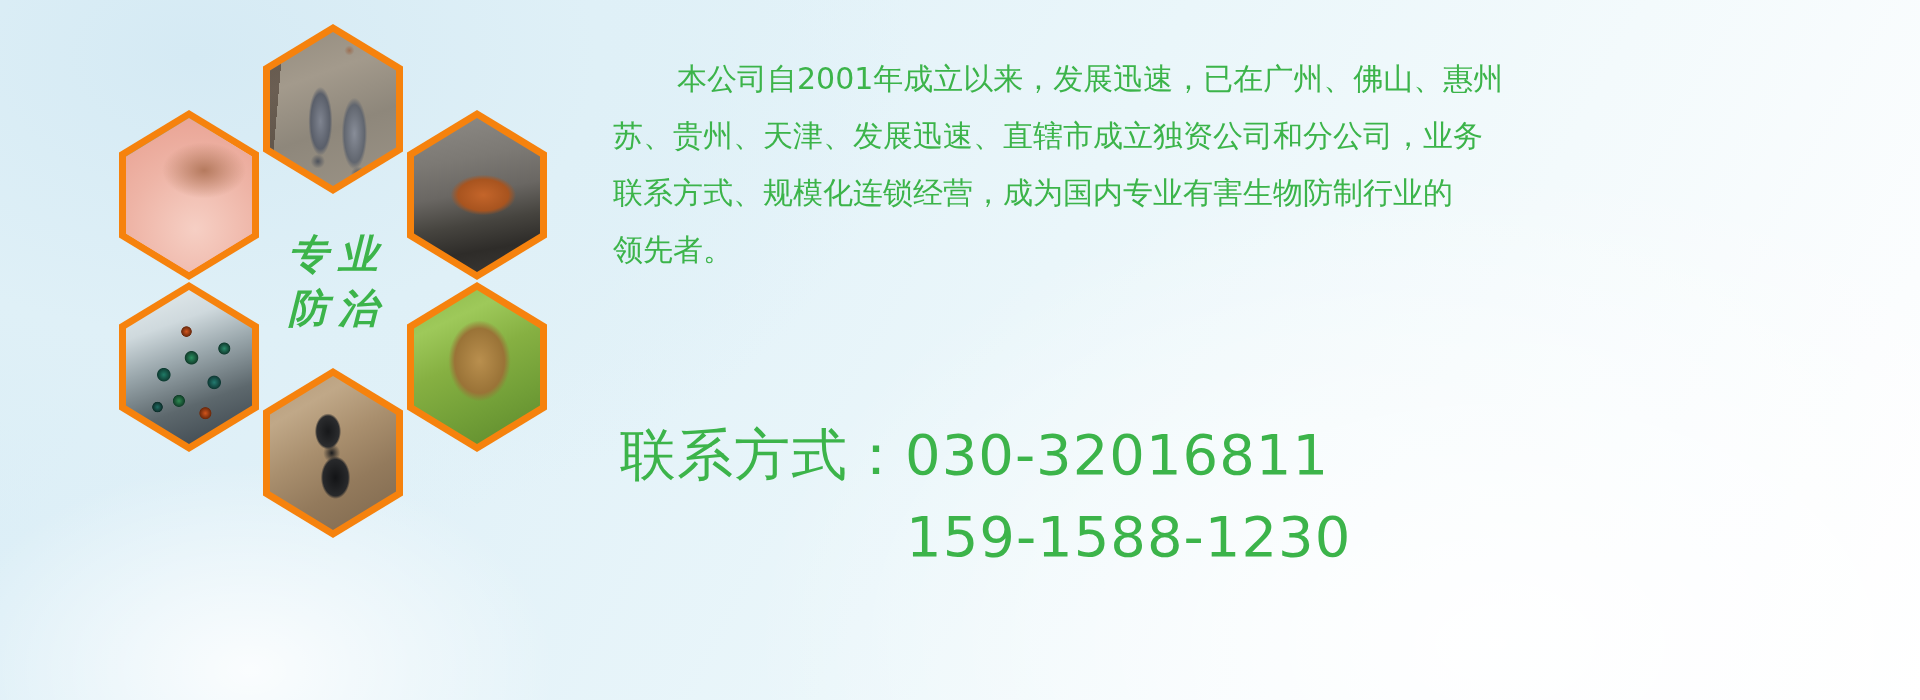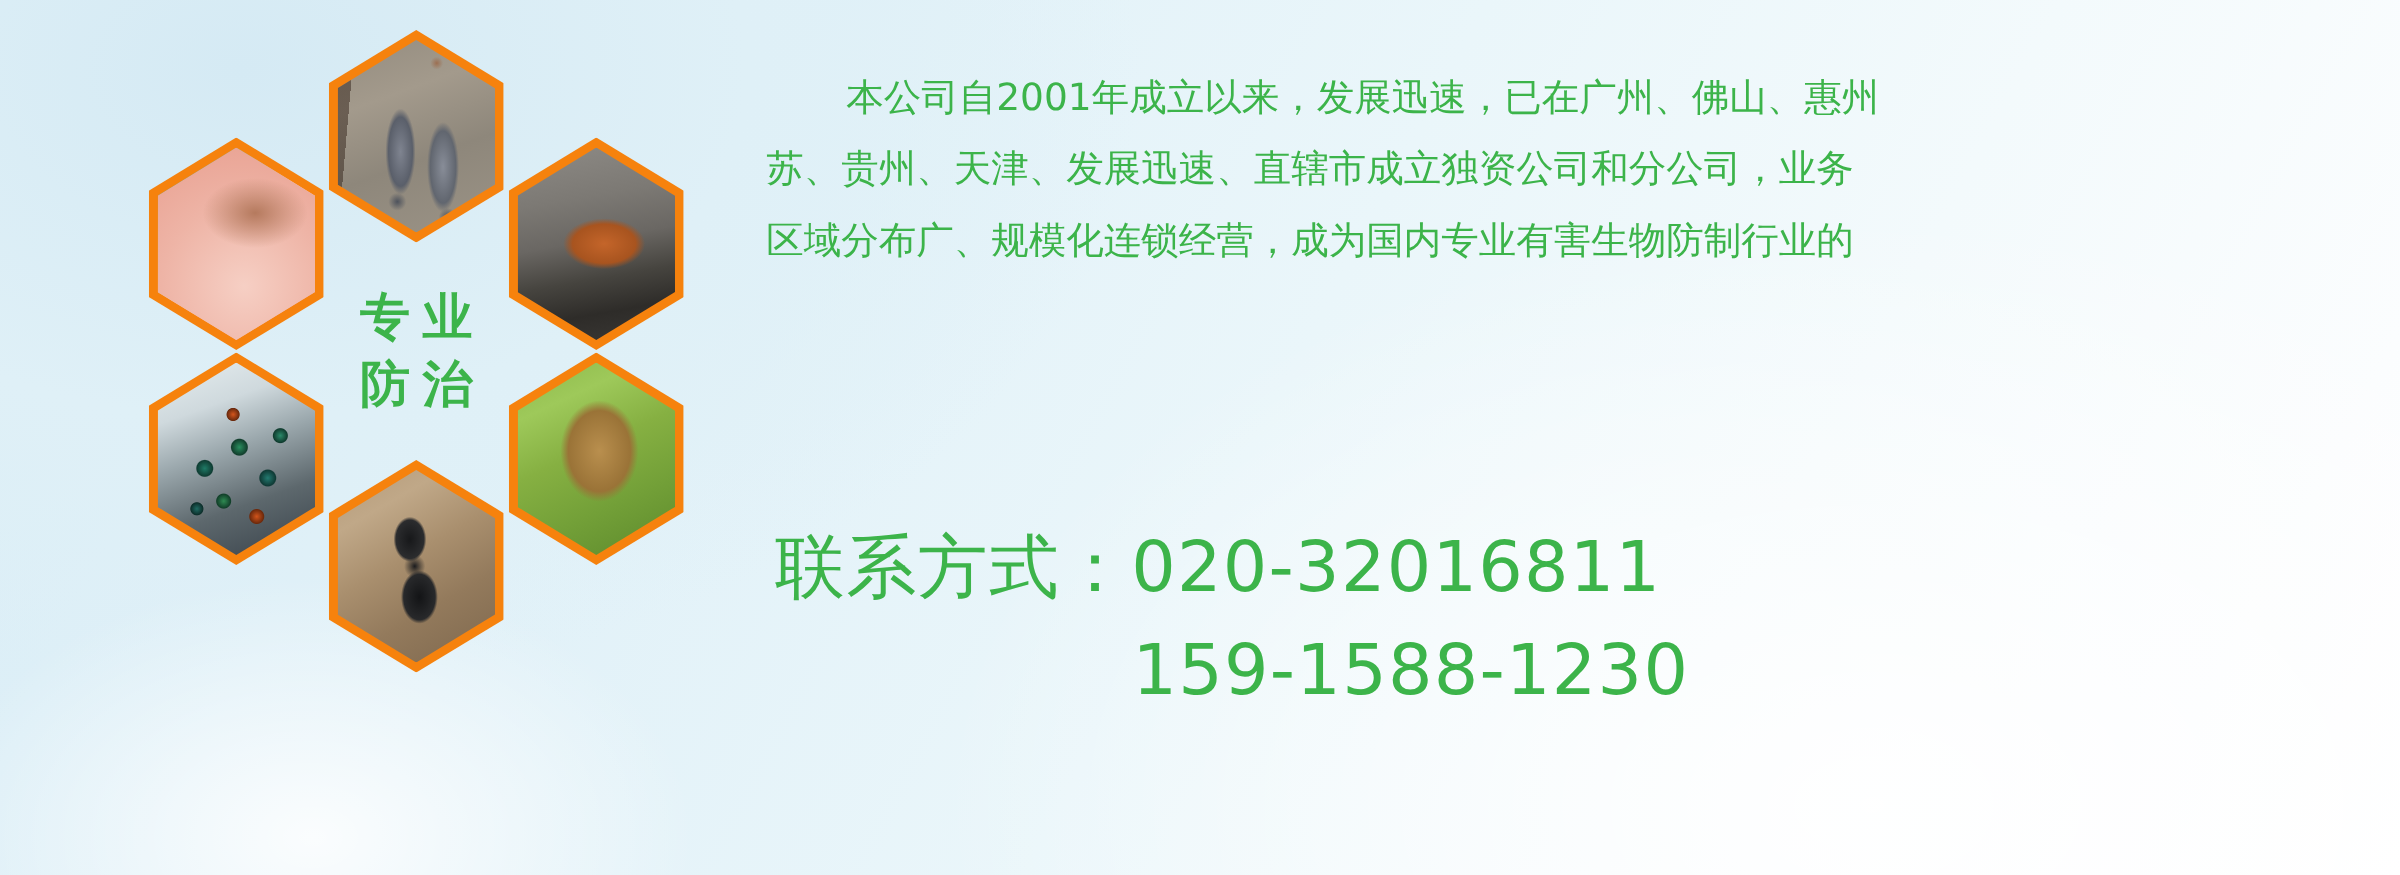--- a/index.html
+++ b/index.html
@@ -77,21 +77,21 @@
       linear-gradient(155deg,#8cb84a 0%,#9ec95a 22%,#86b042 45%,#73a038 70%,#5d8a2c 100%);
   }
   .ph-ant{
     background:
       radial-gradient(ellipse 16px 22px at 46% 36%, #17181a 0%, #2b2c2e 70%, rgba(0,0,0,0) 82%),
       radial-gradient(ellipse 18px 26px at 52% 66%, #131416 0%, #28292b 70%, rgba(0,0,0,0) 82%),
       radial-gradient(ellipse 10px 11px at 49% 50%, #1b1c1e 0%, rgba(0,0,0,0) 85%),
       linear-gradient(150deg,#b49a79 0%,#c0a888 22%,#a98f6e 45%,#937a5c 68%,#7e684e 100%);
   }
 
-  .hex.center .inner{background:#e4f1f7;}
+  .hex.center .inner{background:#e4f1f7;font-style:italic;}
   .center-label{
     position:absolute;left:0;top:0;width:100%;height:100%;
     display:flex;flex-direction:column;align-items:center;justify-content:center;
     gap:14px;
   }
   .center-label span{
     color:#3cb44a;font-size:40px;font-weight:700;letter-spacing:10px;
     text-indent:10px;line-height:1;
     font-family:"DejaVu Sans","Liberation Sans",sans-serif;
   }
@@ -175,23 +175,24 @@
       </div>
     </div>
 
   </div>
 
   <div id="content">
 
     <div id="body-copy">
       <p class="first">本公司自2001年成立以来，发展迅速，已在广州、佛山、惠州</p>
       <p>苏、贵州、天津、发展迅速、直辖市成立独资公司和分公司，业务</p>
-      <p>区域分布广、规模化连锁经营，成为国内专业有害生物防制行业的</p>
+      <p>联系方式、规模化连锁经营，成为国内专业有害生物防制行业的</p>
+      <p>领先者。</p>
     </div>
 
     <div id="contact">
-      <div class="line">联系方式：020-32016811</div>
+      <div class="line">联系方式：030-32016811</div>
       <div class="line second">159-1588-1230</div>
     </div>
 
   </div>
 
 </div>
 
 </body></html>

